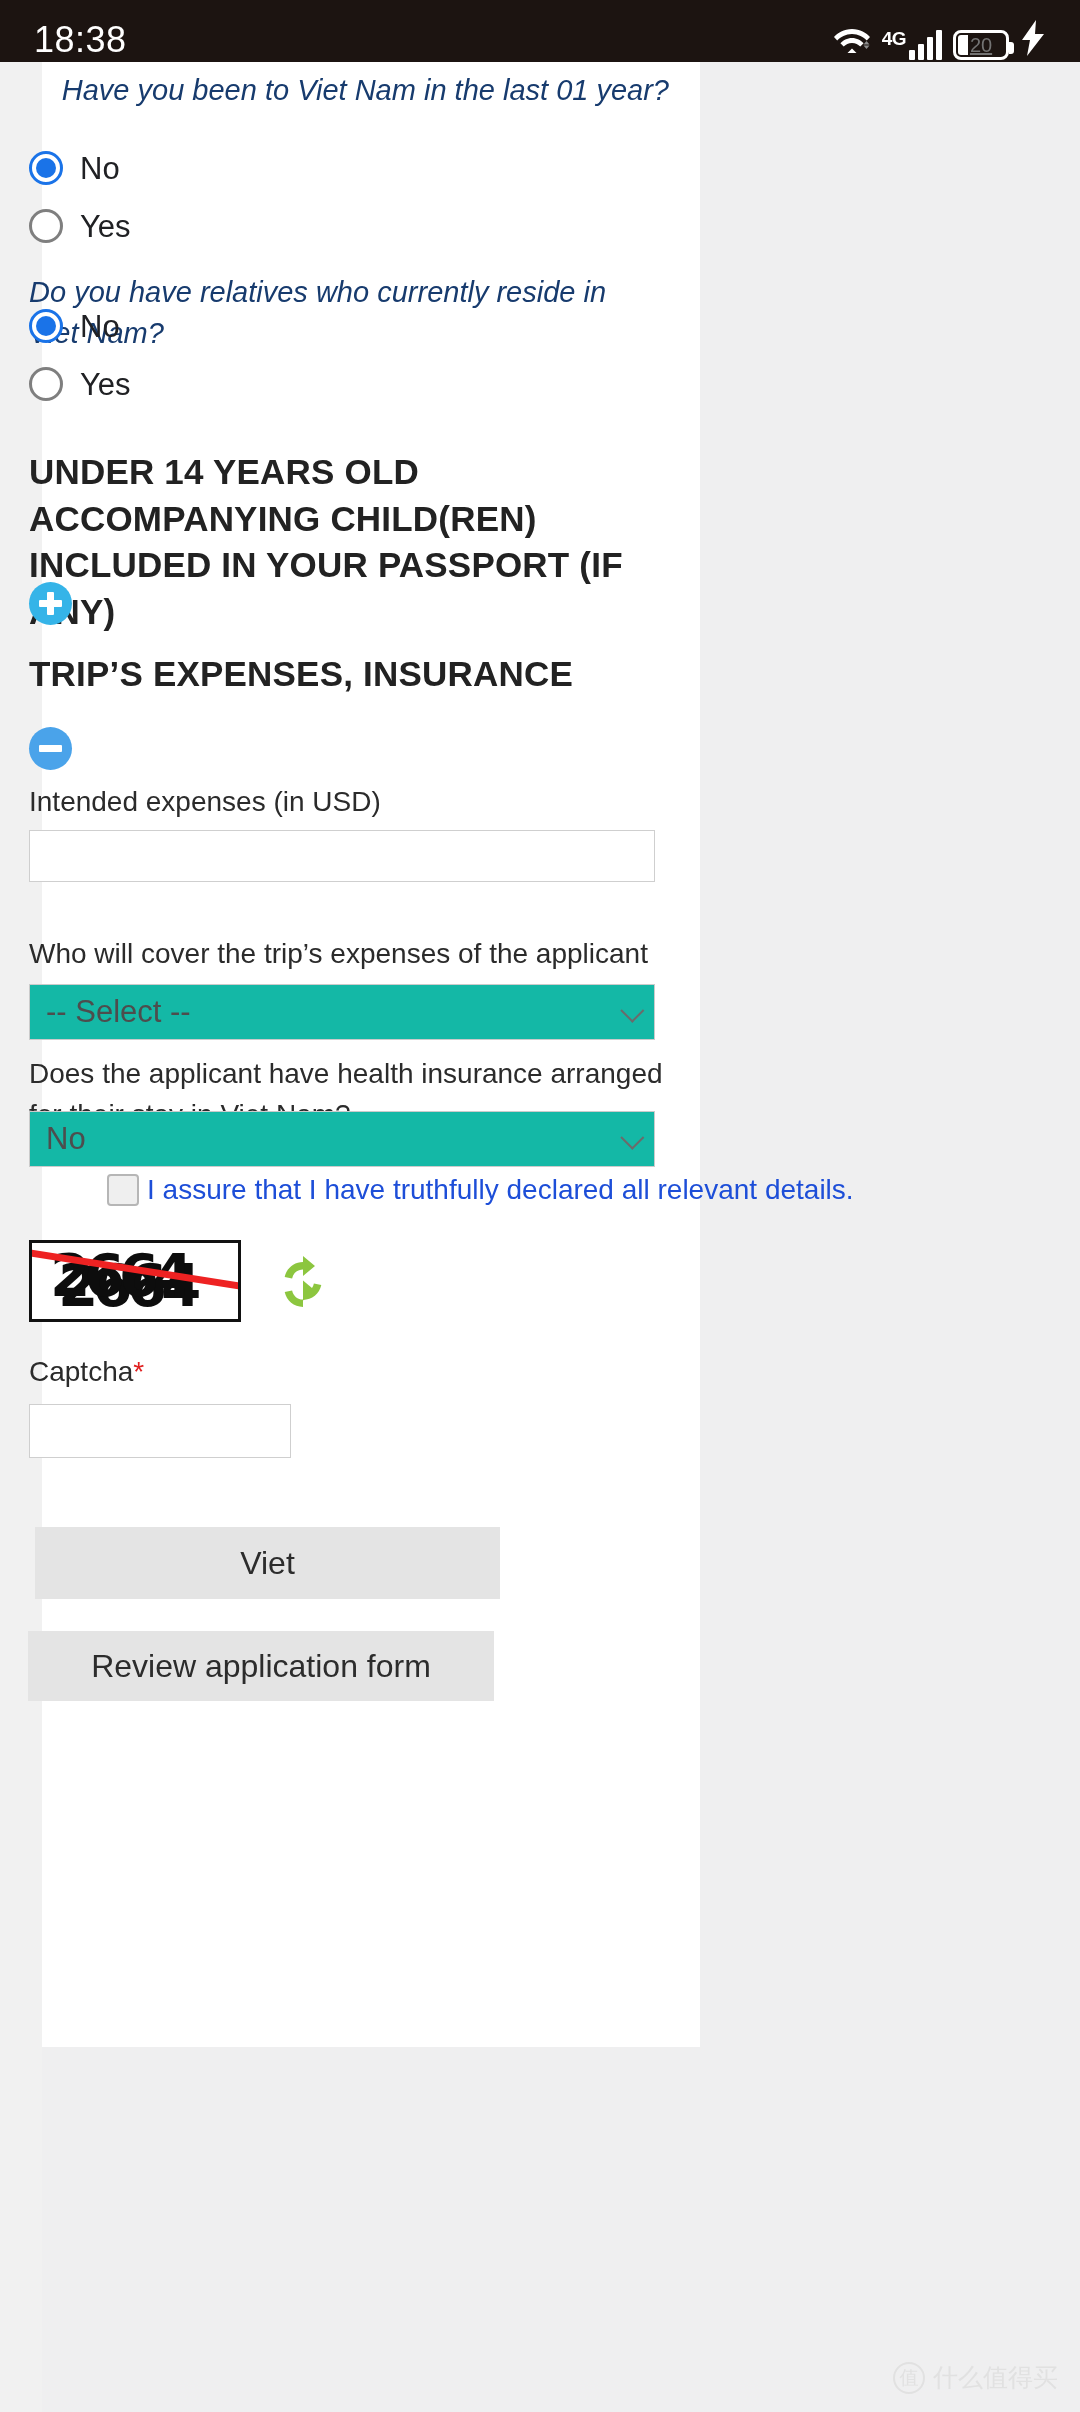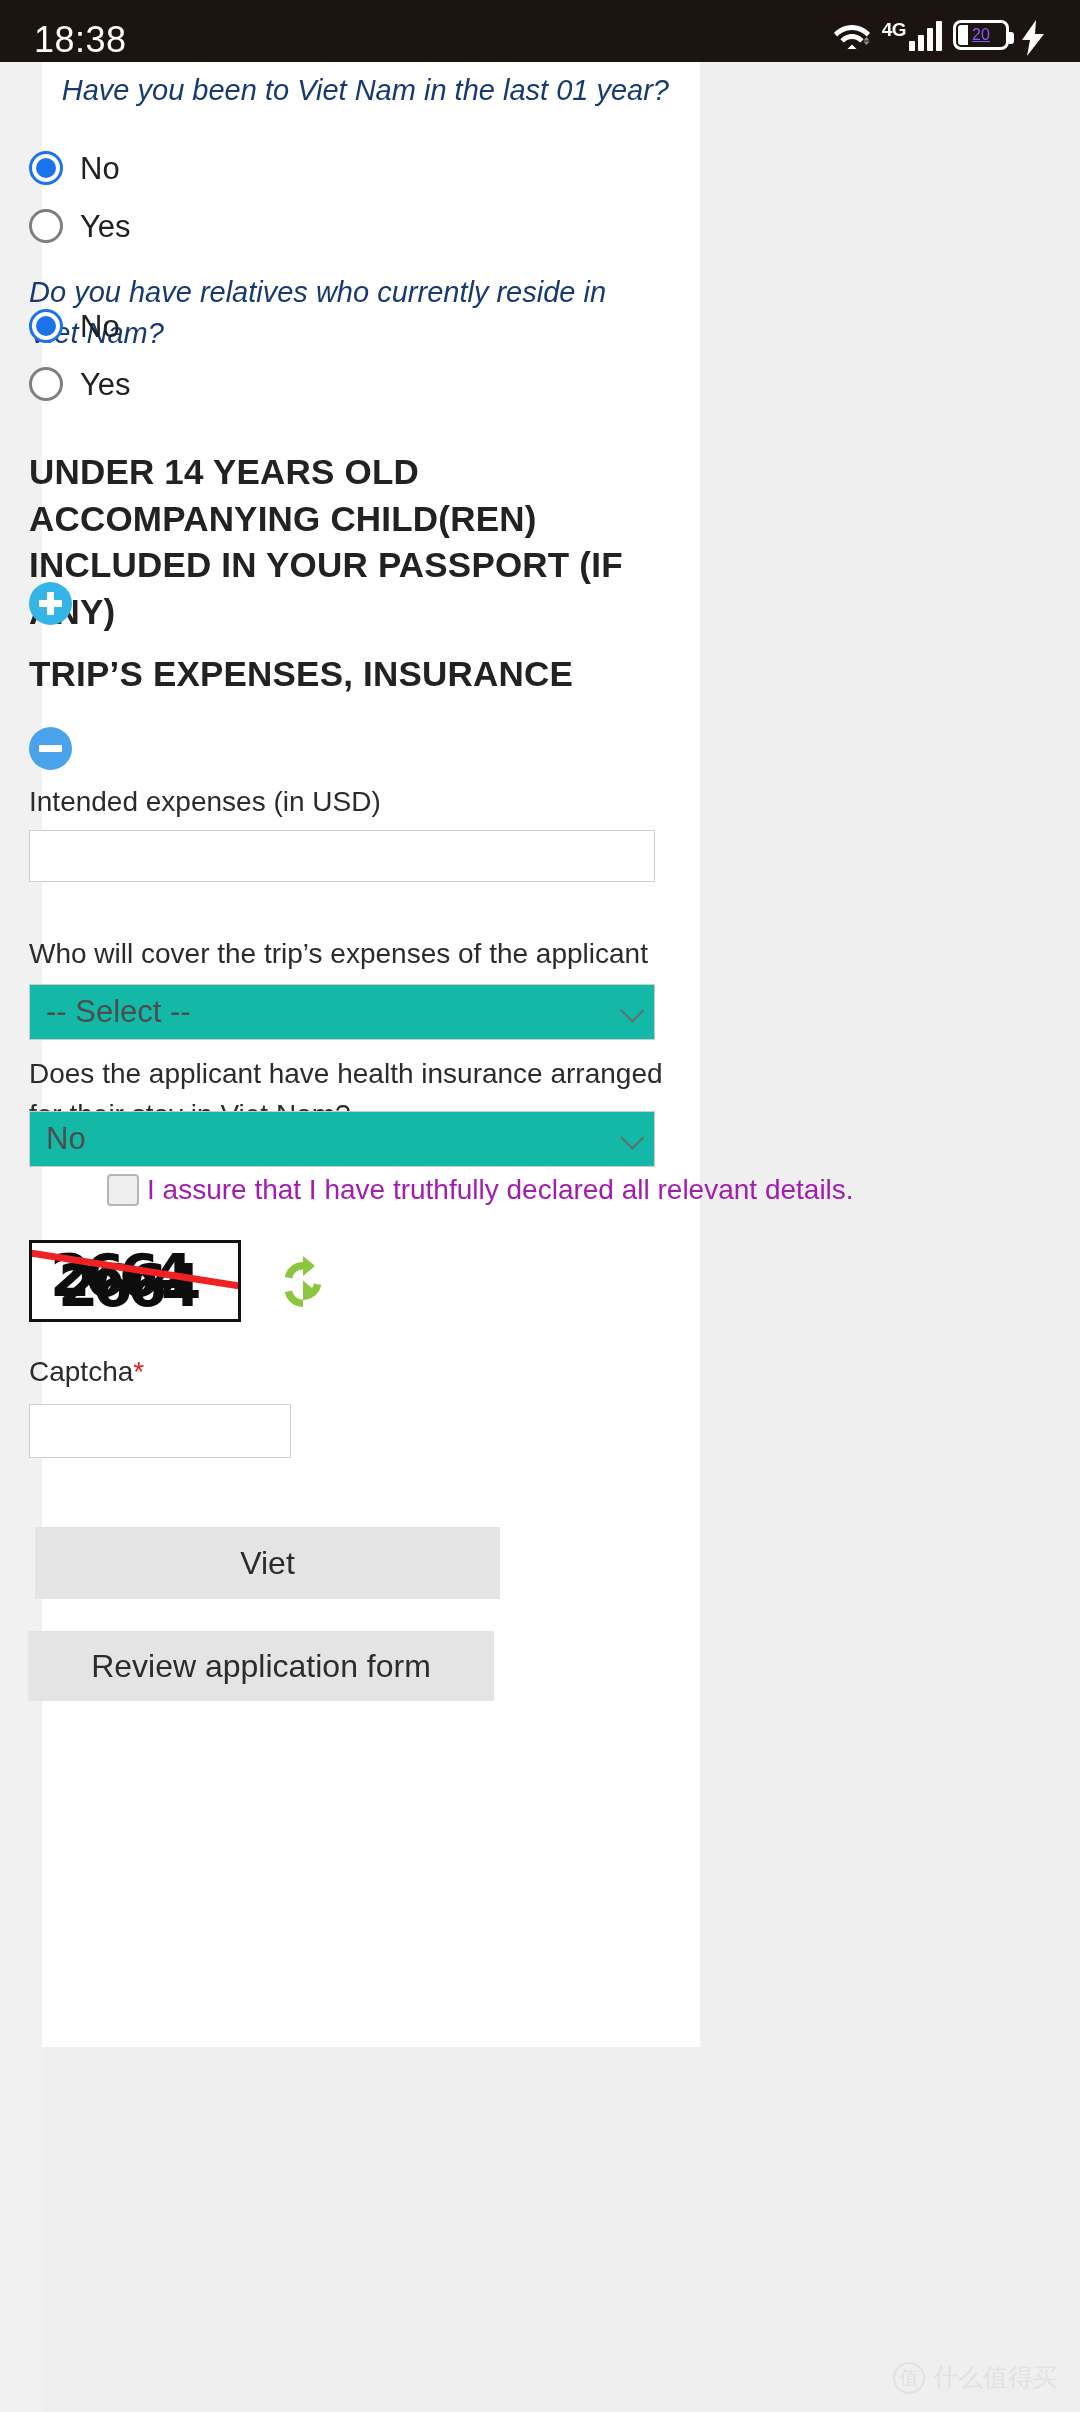--- a/index.html
+++ b/index.html
@@ -17,41 +17,41 @@
     width: 1080px; height: 80px;
     background: #1c1411;
     display: flex; align-items: center;
     padding: 0 34px;
   }
   .status-time {
     color: #ffffff; font-size: 36px; font-weight: 400;
     letter-spacing: 0.5px;
   }
   .status-right {
-    margin-left: auto; display: flex; align-items: flex-start; gap: 11px;
+    margin-left: auto; display: flex; align-items: flex-end; gap: 11px;
   }
   .ico { display: block; }
 
   .net-group { display: flex; align-items: flex-end; gap: 3px; }
   .net-4g { color:#fff; font-size:19px; font-weight:700; line-height:1; margin-bottom:12px; letter-spacing:-0.5px;}
   .bars { display: flex; align-items: flex-end; gap: 3px; height: 30px; }
   .bars i { display:block; width:6px; background:#fff; border-radius:1px; }
   .bars i:nth-child(1){height:10px;} .bars i:nth-child(2){height:16px;}
   .bars i:nth-child(3){height:23px;} .bars i:nth-child(4){height:30px;}
 
   .battery {
     width: 56px; height: 30px; border: 3px solid #ffffff; border-radius: 8px;
     position: relative; display:flex; align-items:center; justify-content:center;
   }
   .battery:after{
     content:""; position:absolute; right:-8px; top:9px;
     width:5px; height:12px; background:#fff; border-radius:0 3px 3px 0;
   }
   .battery-fill{ position:absolute; left:2px; top:2px; bottom:2px; width:10px; background:#fff; border-radius:3px 0 0 3px;}
-  .battery-txt{ position:relative; color:#8b5cf6; font-size:16px; font-weight:400; line-height:1; z-index:2;text-decoration:underline;}
+  .battery-txt{ position:relative; color:#737373; font-size:20px; font-weight:400; line-height:1; z-index:2;text-decoration:underline;}
 
   
   .page {
     position: absolute; top: 62px; left: 0;
     width: 1080px; height: 2350px;
     background: #efeff0;
   }
   .gutter-left {
     position:absolute; left:0; top:0; width:42px; height:100%;
     background:#f1f1f1;
@@ -127,21 +127,21 @@
   }
 
   .assure-row {
     display:flex; align-items:center; gap:8px;
     padding-left: 78px;
   }
   .chk {
     width:32px; height:32px; border:2px solid #b6b6b6; border-radius:4px;
     background:#efefef; flex:0 0 auto;
   }
-  .assure-text { font-size:28px; color:#a21caf; white-space:nowrap; }
+  .assure-text { font-size:28px; color:#1d4ed8; white-space:nowrap; }
 
   .captcha-row { display:flex; align-items:center; gap:34px; }
   .captcha-box {
     width:212px; height:82px; border:3px solid #111; background:#fff;
     position:relative; overflow:hidden;
   }
   .captcha-glyph {
     position:absolute; left:18px; top:4px;
     font-family:"DejaVu Sans", sans-serif;
     font-size:58px; font-weight:700; color:#0d0d0d;

